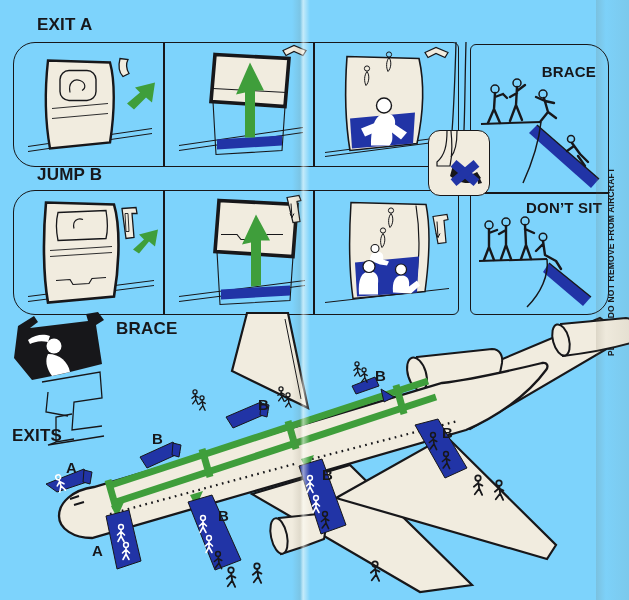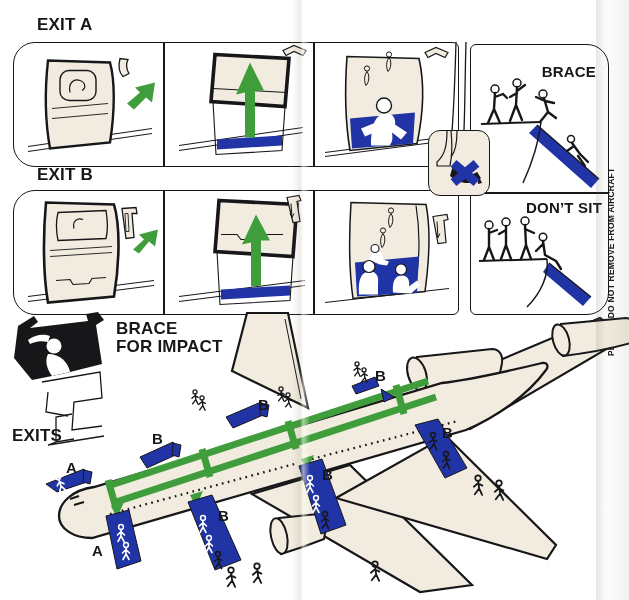--- a/index.html
+++ b/index.html
@@ -1,16 +1,16 @@
 <!DOCTYPE html>
 <html><head>
 <meta charset="utf-8">
 <style>
   html,body{margin:0;padding:0;background:#888;}
-  #card{position:relative;width:629px;height:600px;background:#ffffff;overflow:hidden;
+  #card{position:relative;width:629px;height:600px;background:#7dd3fc;overflow:hidden;
         font-family:"Liberation Sans",sans-serif;color:#17171a;}
   .lbl{position:absolute;font-weight:bold;color:#17171a;letter-spacing:.2px;white-space:pre;}
   .h1{font-size:17px;}
   .h2{font-size:15px;}
   .row{position:absolute;border:1.7px solid #17171a;background:transparent;}
   #row-a,#row-b{left:13px;width:444px;height:123px;border-radius:22px 6px 6px 22px;}
   #row-a{top:42px;}
   #row-b{top:190px;}
   #col-right{position:absolute;left:470px;top:44px;width:137px;height:269px;
              border:1.7px solid #17171a;border-radius:6px 22px 22px 6px;}
@@ -31,22 +31,22 @@
   #fold-right{left:596px;width:33px;
     background:linear-gradient(90deg,rgba(110,100,75,.16),rgba(110,100,75,.02) 30%,rgba(110,100,75,.09));}
   svg{display:block;}
 </style>
 </head>
 <body>
 
 <div id="card">
 
   <div class="lbl h1" style="left:37px;top:15px;">EXIT A</div>
-  <div class="lbl h1" style="left:37px;top:165px;">EXIT B</div>
-  <div class="lbl h1" style="left:116px;top:320px;line-height:1.05;"><span>BRACE</span><br><span>FOR IMPACT</span></div>
+  <div class="lbl h1" style="left:37px;top:165px;">JUMP B</div>
+  <div class="lbl h1" style="left:116px;top:320px;line-height:1.05;"><span>BRACE</span><br></div>
   <div class="lbl h1" style="left:12px;top:426px;">EXITS</div>
   <div id="side-note">PLEASE DO NOT REMOVE FROM AIRCRAFT</div>
 
   <div id="row-a" class="row">
     <div class="vdiv" style="left:149px;"></div>
     <div class="vdiv" style="left:299px;"></div>
 
     <svg class="panelsvg" style="left:0;" width="149" height="120" viewBox="0 0 149 120">
       <path d="M14,102 L138,84 M14,107 L138,89" stroke="#17171a" stroke-width="1" fill="none"></path>
       <path d="M34,16 C31,43 31,76 36,104 L96,98 C101,66 101,36 96,18 Z" fill="#f1ecdf" stroke="#17171a" stroke-width="2.4"></path>

